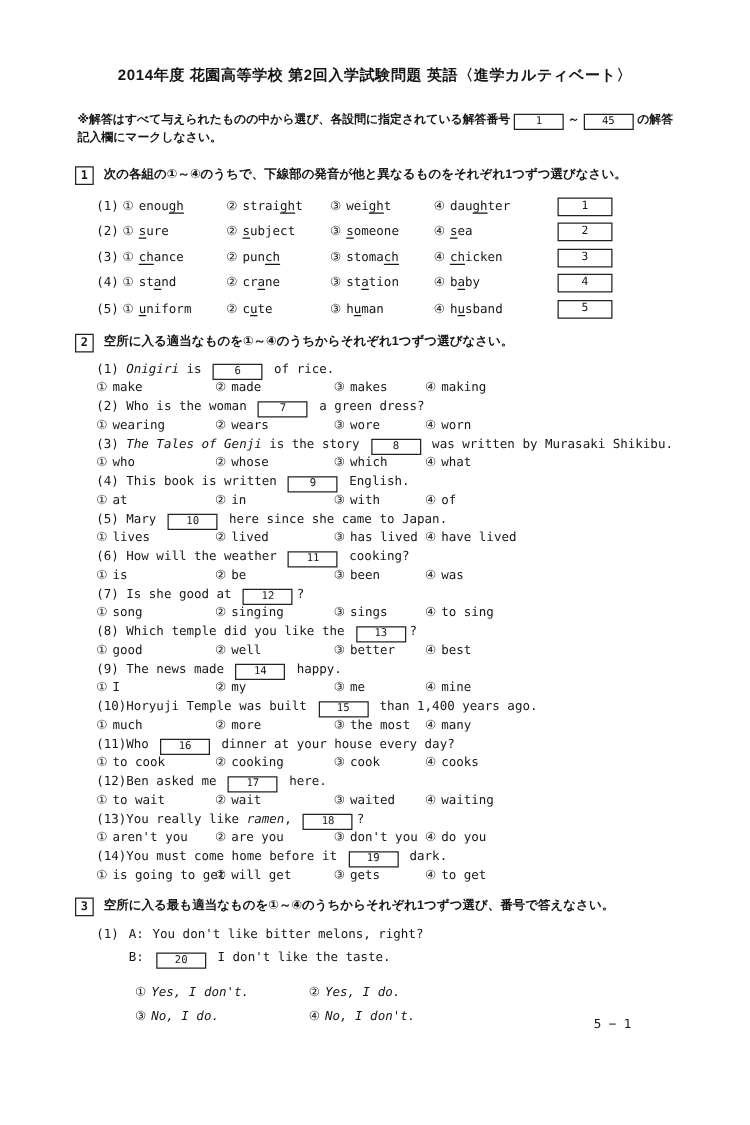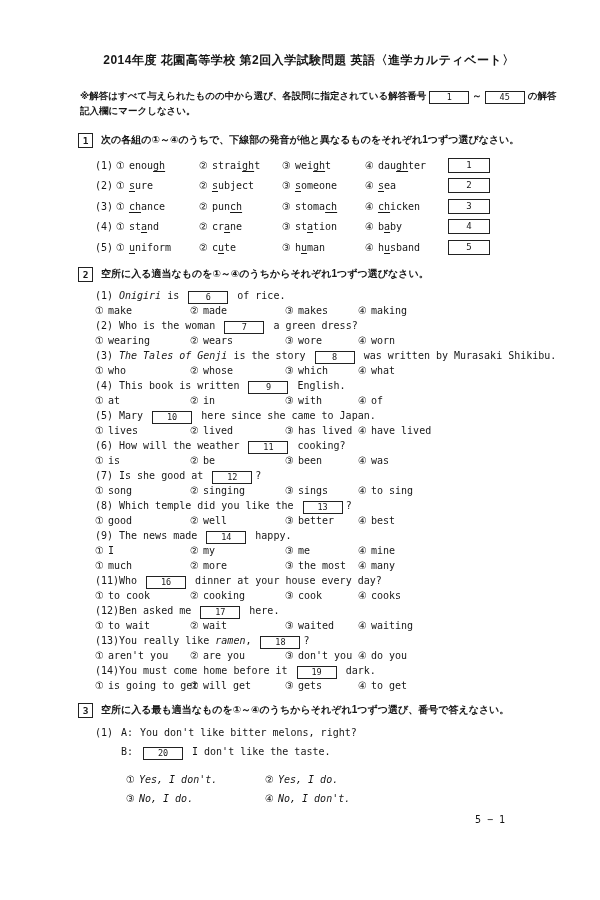--- a/index.html
+++ b/index.html
@@ -1,19 +1,19 @@
 <!DOCTYPE html>
 <html><head>
 <meta charset="utf-8">
 <style>
   html,body{margin:0;padding:0;background:#ffffff;}
   body{width:600px;height:900px;color:#161616;
        font-family:"DejaVu Sans Mono","Liberation Mono",monospace;}
   .page{position:relative;width:600px;height:900px;box-sizing:border-box;
-        padding:52px 60px 0 78px;background:#fff;overflow:hidden;}
+        padding:52px 60px 0 60px;background:#fff;overflow:hidden;}
   .jp{font-family:"Liberation Sans","DejaVu Sans",sans-serif;}
 
   .title{margin:0;text-align:center;font-size:12px;font-weight:bold;
          letter-spacing:.5px;white-space:nowrap;}
 
   .note{margin:20px 0 0 2px;font-size:9.5px;line-height:13px;font-weight:bold;
         width:482px;}
   .inline-box{display:inline-block;min-width:38px;height:11px;line-height:11px;
         border:1px solid #222;text-align:center;font-size:8.5px;font-weight:normal;
         font-family:"DejaVu Sans Mono",monospace;margin:0 3px;vertical-align:-1px;
@@ -225,20 +225,24 @@
             <span class="stem"><span>The news made </span><span class="inline-box">14</span><span> happy.</span></span>
           </div>
           <div class="optline">
             <span class="opt2"><span class="cnum">①</span><span>I</span></span>
             <span class="opt2"><span class="cnum">②</span><span>my</span></span>
             <span class="opt2"><span class="cnum">③</span><span>me</span></span>
             <span class="opt2"><span class="cnum">④</span><span>mine</span></span>
           </div>
         </div>
         <div class="q2">
+          <div class="stemline">
+            <span class="qlabel">(10)</span>
+            <span class="stem"><span>Horyuji Temple was built </span><span class="inline-box">15</span><span> than 1,400 years ago.</span></span>
+          </div>
           <div class="optline">
             <span class="opt2"><span class="cnum">①</span><span>much</span></span>
             <span class="opt2"><span class="cnum">②</span><span>more</span></span>
             <span class="opt2"><span class="cnum">③</span><span>the most</span></span>
             <span class="opt2"><span class="cnum">④</span><span>many</span></span>
           </div>
         </div>
         <div class="q2">
           <div class="stemline">
             <span class="qlabel">(11)</span>

